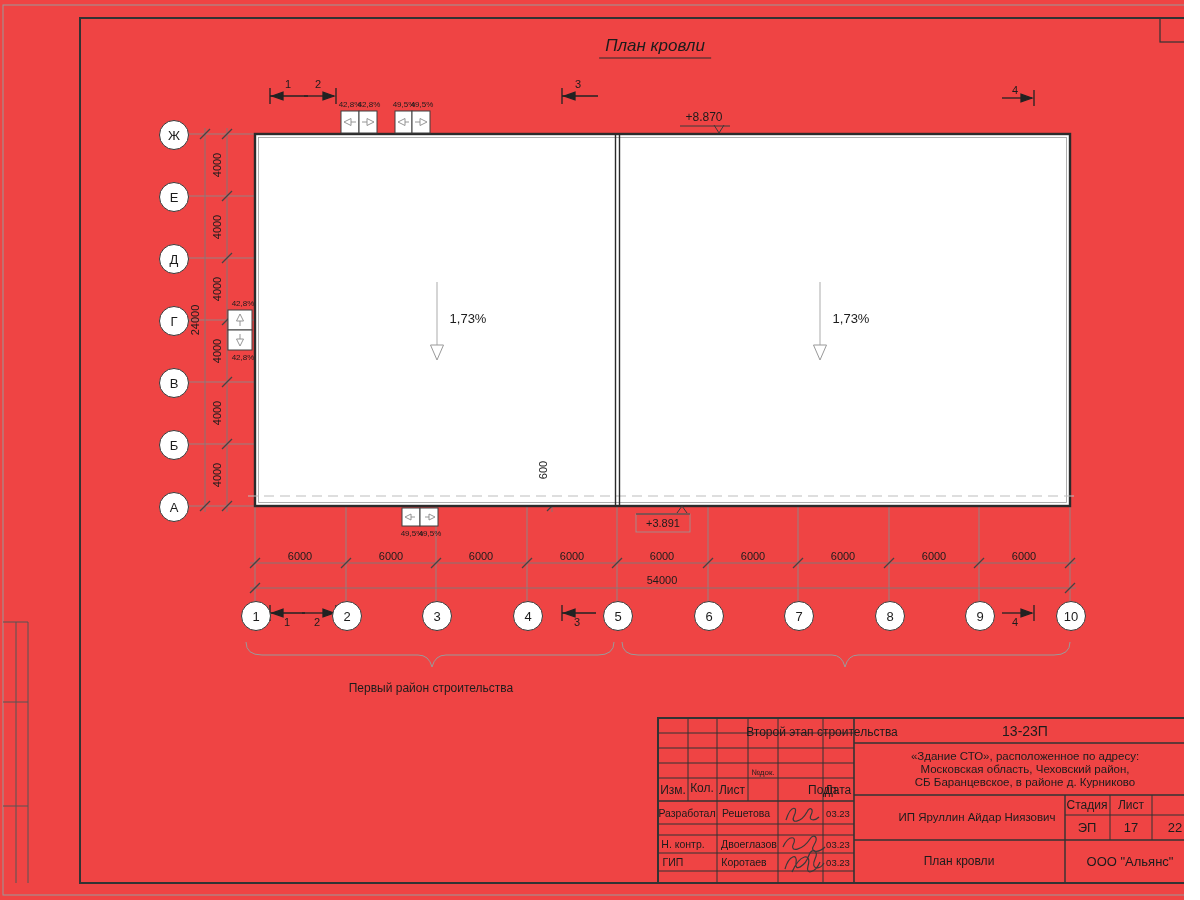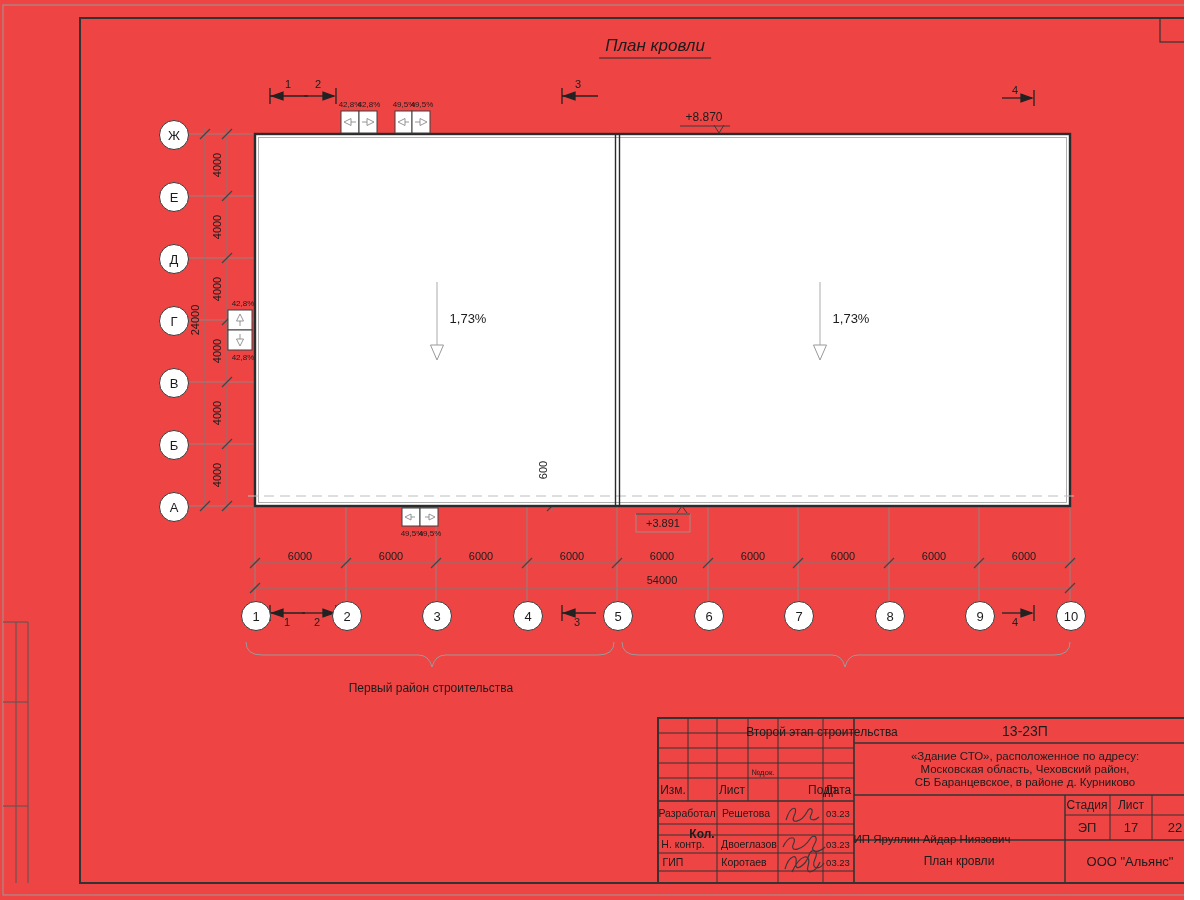--- a/index.html
+++ b/index.html
@@ -301,42 +301,42 @@
 <div class="lbl t11" style="left:1015px;top:90px;">4</div>
 <div class="lbl t11" style="left:287px;top:622px;">1</div>
 <div class="lbl t11" style="left:317px;top:622px;">2</div>
 <div class="lbl t11" style="left:577px;top:622px;">3</div>
 <div class="lbl t11" style="left:1015px;top:622px;">4</div>
 
 <div class="lbl t12" style="left:431px;top:688px;">Первый район строительства</div>
 <div class="lbl t12" style="left:822px;top:688px;margin-top:44px;">Второй этап строительства</div>
 
 <div class="lbl t12" style="left:673px;top:790px;">Изм.</div>
-<div class="lbl t12" style="left:702px;top:834px;font-weight:bold;">Кол.</div>
+<div class="lbl t12" style="left:702px;top:788px;">Кол.</div>
 <div class="lbl t12" style="left:732px;top:790px;">Лист</div>
 <div class="lbl t8" style="left:763px;top:772px;">№док.</div>
 <div class="lbl t12" style="left:824px;top:790px;">Подп.</div>
 <div class="lbl t12" style="left:838px;top:790px;">Дата</div>
 
 <div class="lbl t10" style="left:687px;top:813px;">Разработал</div>
 <div class="lbl t10" style="left:746px;top:813px;">Решетова</div>
 <div class="lbl t9" style="left:838px;top:813px;">03.23</div>
 <div class="lbl t10" style="left:683px;top:844px;">Н. контр.</div>
 <div class="lbl t10" style="left:749px;top:844px;">Двоеглазов</div>
 <div class="lbl t9" style="left:838px;top:844px;">03.23</div>
 <div class="lbl t10" style="left:673px;top:862px;">ГИП</div>
 <div class="lbl t10" style="left:744px;top:862px;">Коротаев</div>
 <div class="lbl t9" style="left:838px;top:862px;">03.23</div>
 
 <div class="lbl t14" style="left:1025px;top:731px;">13-23П</div>
 <div class="lbl t115 desc" style="left:1025px;top:756px;">«Здание СТО», расположенное по адресу:</div>
 <div class="lbl t115 desc" style="left:1025px;top:769px;">Московская область, Чеховский район,</div>
 <div class="lbl t115 desc" style="left:1025px;top:782px;">СБ Баранцевское, в районе д. Курниково</div>
 
-<div class="lbl t115" style="left:932px;top:817px;margin-top:22px;">ИП Яруллин Айдар Ниязович</div>
+<div class="lbl t115" style="left:977px;top:817px;">ИП Яруллин Айдар Ниязович</div>
 <div class="lbl t12" style="left:1087px;top:805px;">Стадия</div>
 <div class="lbl t12" style="left:1131px;top:805px;">Лист</div>
 <div class="lbl t12" style="left:1217px;top:805px;">Листов</div>
 <div class="lbl t13" style="left:1087px;top:827px;">ЭП</div>
 <div class="lbl t13" style="left:1131px;top:827px;">17</div>
 <div class="lbl t13" style="left:1175px;top:827px;">22</div>
 <div class="lbl t12" style="left:959px;top:861px;">План кровли</div>
 <div class="lbl t13" style="left:1130px;top:861px;">ООО "Альянс"</div>
 
 </div>

